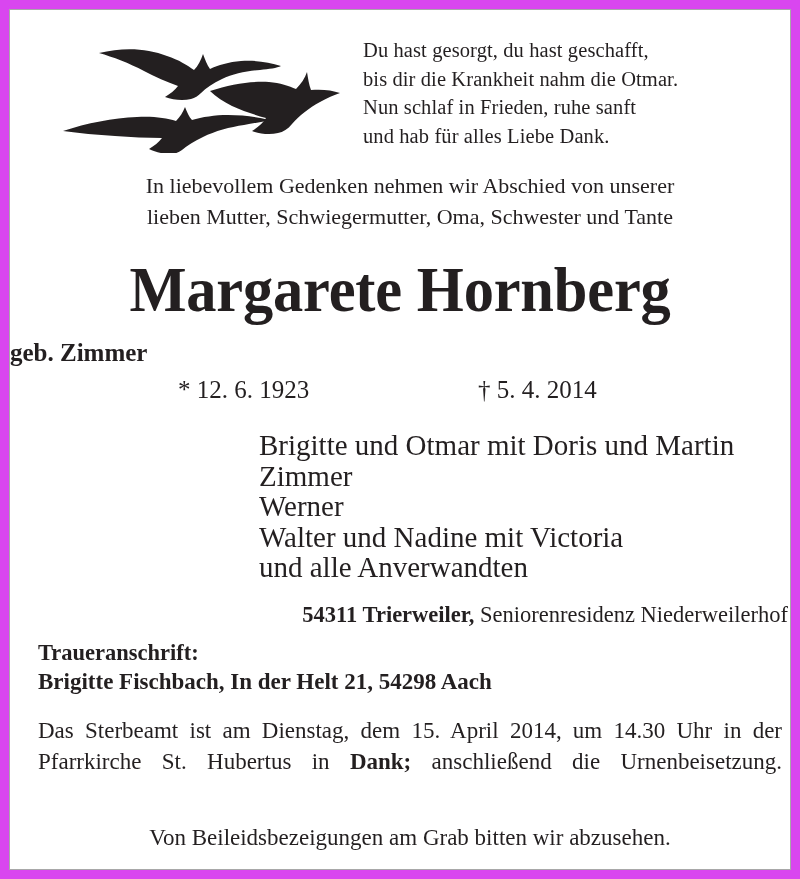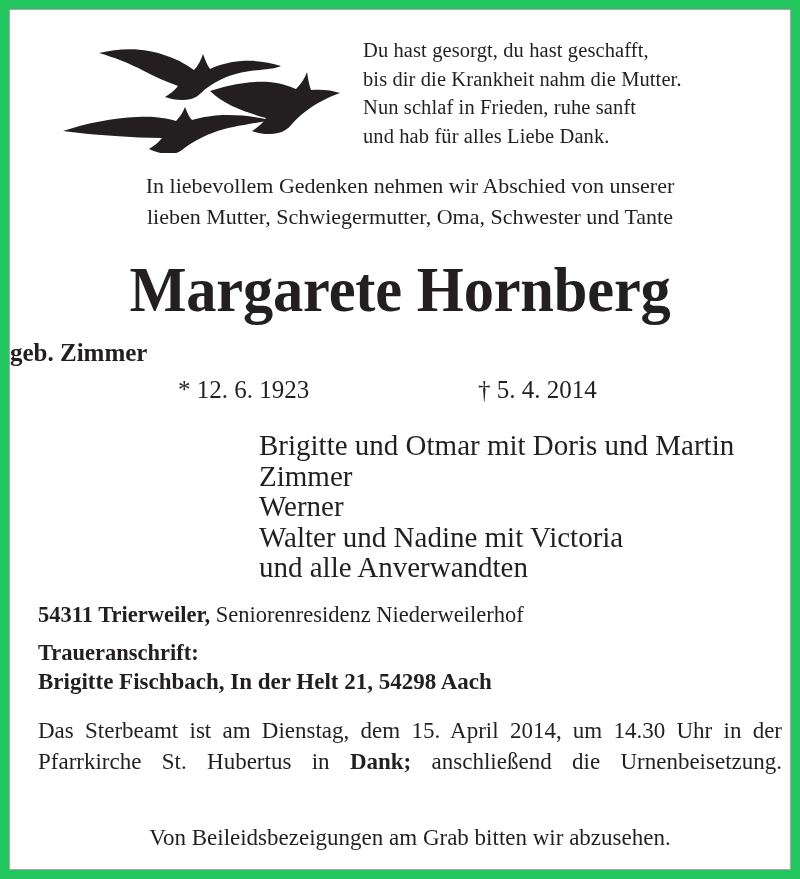--- a/index.html
+++ b/index.html
@@ -8,21 +8,21 @@
     background: #ffffff;
   }
   body {
     font-family: "Liberation Serif", "DejaVu Serif", serif;
   }
   #notice {
     position: relative;
     width: 800px;
     height: 879px;
     box-sizing: border-box;
-    background: #22c55e;
+    background: #d946ef;
     padding: 9px;
     overflow: hidden;
   }
   #inner {
     position: relative;
     width: 100%;
     height: 100%;
     box-sizing: border-box;
     background: #ffffff;
     border: 1px solid #a8a8a8;
@@ -133,20 +133,21 @@
   
   .address-line {
     position: absolute;
     left: 28px;
     top: 590px;
     width: 750px;
     color: #231f20;
     font-size: 22.5px;
     line-height: 30px;
     white-space: nowrap;
+    text-align: right;
   }
   .address-line b { font-weight: bold; }
 
   .mourning-label {
     position: absolute;
     left: 28px;
     top: 628px;
     width: 750px;
     color: #231f20;
     font-size: 22.5px;
@@ -215,21 +216,21 @@
 
             <path d="M8 103 C32 95 58 90 82 89 C98 88 111 90 121 93 C125 89 128 84 130 79 C132 84 134 89 137 92 C147 89 160 87 173 87 C188 87 202 89 214 92 C208 94 199 95 189 97 C175 99 160 103 148 109 C139 113 132 118 127 122 C123 125 119 126 115 126 C108 126 100 124 94 121 C99 118 104 114 107 110 C92 110 76 109 60 108 C42 107 24 105 8 103 Z"></path>
 
             <path d="M155 63 C176 56 196 53 214 54 C225 55 234 58 241 61 C246 56 250 50 252 44 C253 50 254 57 256 62 C266 61 277 62 285 65 C279 67 272 70 265 74 C254 80 244 88 237 96 C233 101 228 104 223 105 C215 107 205 106 197 103 C203 99 208 95 211 90 C200 87 188 83 177 78 C169 74 161 69 155 63 Z"></path>
           </g>
         </svg>
       </div>
 
       <div class="poem">
         <div>Du hast gesorgt, du hast geschafft,</div>
-        <div>bis dir die Krankheit nahm die Mutter.</div>
+        <div>bis dir die Krankheit nahm die Otmar.</div>
         <div>Nun schlaf in Frieden, ruhe sanft</div>
         <div>und hab für alles Liebe Dank.</div>
       </div>
     </div>
 
     <div class="intro">
       <div>In liebevollem Gedenken nehmen wir Abschied von unserer</div>
       <div>lieben Mutter, Schwiegermutter, Oma, Schwester und Tante</div>
     </div>
 

